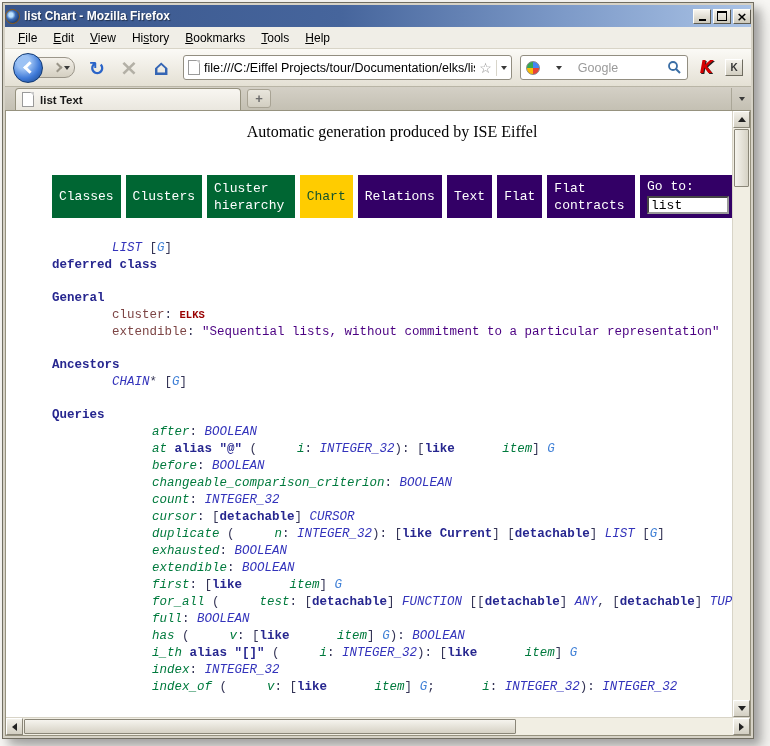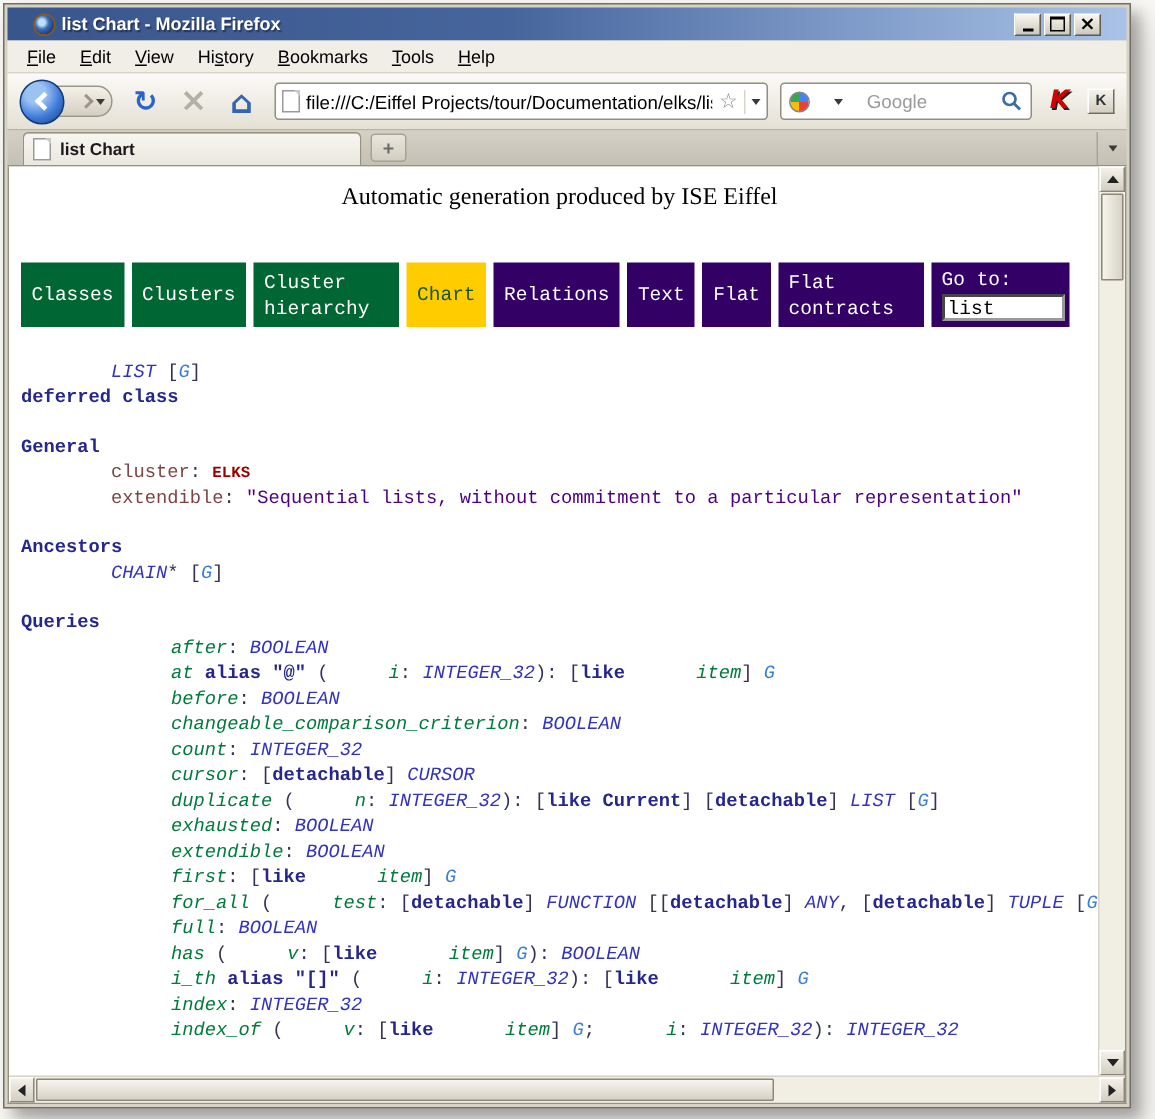--- a/index.html
+++ b/index.html
@@ -6,21 +6,21 @@
   html,body { width:770px; height:746px; overflow:hidden; background:#f7f6f3; font-family:"Liberation Sans",sans-serif; }
 
   
   .window{ position:absolute; left:2px; top:2px; width:752px; height:737px;
     background:#d6d2c6; border:1px solid #716e62; padding:2px;
     box-shadow:6px 6px 9px rgba(0,0,0,.28), 12px 12px 16px rgba(0,0,0,.10);
     display:flex; flex-direction:column; }
 
   .titlebar{ height:22px; flex:0 0 22px; display:flex; align-items:center; gap:4px;
     background:linear-gradient(to right,#39568c 0%,#46659c 45%,#7d9ac8 75%,#aac3e6 100%);
-    padding:0 17px; }
+    padding:0 0; }
   .ff-logo{ width:15px; height:15px; border-radius:50%;
     background:radial-gradient(circle at 38% 38%, #bfe3ff 0 18%, #3d6db5 40%, #1b3f7e 72%),
                conic-gradient(from 150deg,#ff9a1e 0 70%, transparent 70%);
     background-blend-mode:normal; border:1px solid #8a5a14; }
   .title-text{ color:#fff; font-weight:bold; font-size:12px; flex:1;
     text-shadow:1px 1px 1px rgba(0,0,0,.45); white-space:nowrap; overflow:hidden;}
   .wc{ width:18px; height:15px; margin-left:2px; background:linear-gradient(#f7f5ef,#cdc9bb);
     border:1px solid; border-color:#fffef8 #5f5c51 #5f5c51 #fffef8; display:flex;
     align-items:center; justify-content:center; font-size:11px; font-weight:bold; color:#000;
     font-family:"DejaVu Sans",sans-serif; line-height:1; }
@@ -94,21 +94,21 @@
   .tab-label{ font-size:11.5px; font-weight:bold; color:#1a1a1a; white-space:nowrap; overflow:hidden; }
   .newtab-button{ width:24px; height:19px; margin-left:6px; margin-bottom:2px;
     background:linear-gradient(#e9e6dd,#d2cec1); border:1px solid #a8a394; border-radius:3px;
     display:flex; align-items:center; justify-content:center; color:#6b6b6b; font-weight:bold; font-size:13px; }
   .newtab-button::before{ content:"+"; }
   .tablist-button{ margin-left:auto; width:20px; height:22px; display:flex; align-items:center;
     justify-content:center; border-left:1px solid #aaa697; }
 
   
   .contentframe{ flex:1; display:flex; flex-direction:column; background:#fff; border:1px solid #96927f; border-top:none; min-height:0; }
-  .content-row{ flex:1; display:flex; min-height:0; }
+  .content-row{ flex:1; display:flex; min-height:0;padding-left:38px; }
   .content{ flex:1; overflow:hidden; white-space:nowrap; position:relative; padding-left:8px; }
   .doc-heading{ font-family:"Liberation Serif",serif; font-size:16px; color:#000;
     text-align:center; margin-top:12px; }
 
   .nav-row{ display:flex; align-items:stretch; gap:5px; margin-top:34px; }
   .navbtn{ font-family:"Liberation Mono",monospace; font-size:13px; color:#fff;
     padding:4px 7px; display:flex; align-items:center; white-space:normal; line-height:17px; }
   .navbtn.green{ background:#006633; }
   .navbtn.gold{ background:#ffcc00; color:#14532d; }
   .navbtn.purple{ background:#330066; }
@@ -209,21 +209,21 @@
       </svg>
     </div>
 
     <span class="kaspersky-icon">K</span>
     <span class="k-button"></span>
   </div>
 
   <div class="tabstrip">
     <div class="tab-active">
       <span class="page-icon"></span>
-      <span class="tab-label">list Chart</span>
+      <span class="tab-label">list Text</span>
     </div>
     <div class="newtab-button"></div>
     <div class="tablist-button">
       <span class="caret-down"></span>
     </div>
   </div>
 
   <div class="contentframe">
     <div class="content-row">
       <div class="content">

